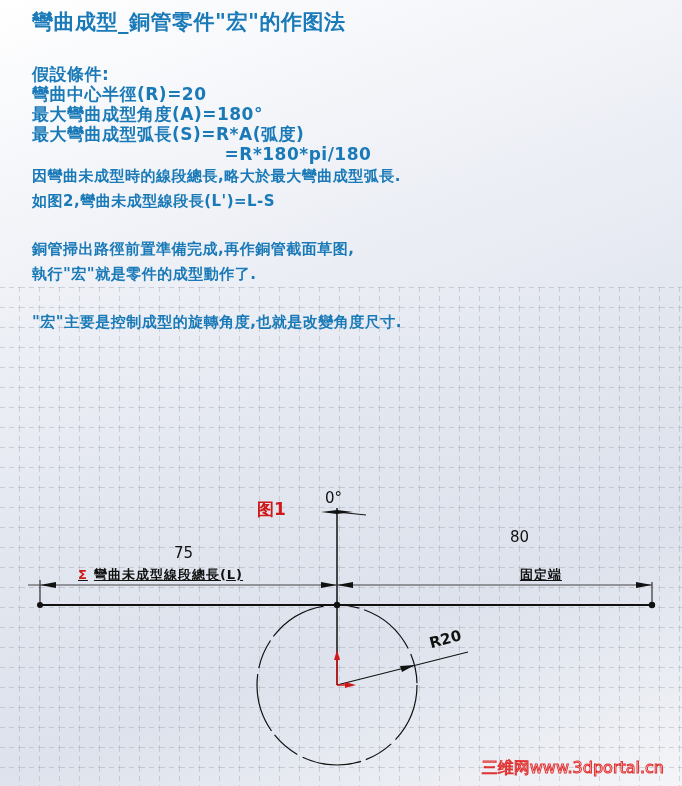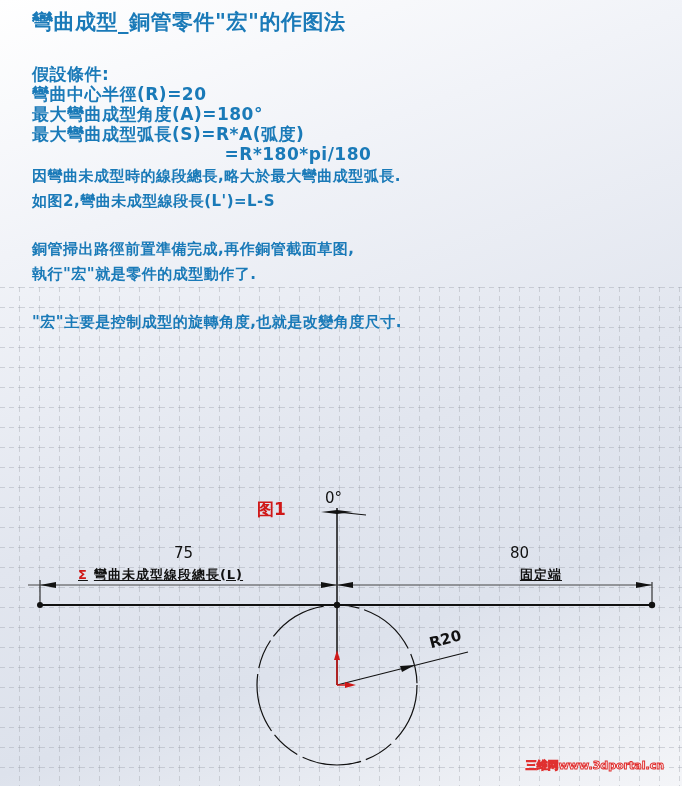--- a/index.html
+++ b/index.html
@@ -28,21 +28,21 @@
   .gap { height: 24px; }
   .fig-label {
     position: absolute; left: 257px; top: 478px;
     color: #d01818; font-weight: bold; font-size: 17px; margin-top: 20px;
   }
   .dim-text { position: absolute; font-size: 15px; color: #111; }
   .dim-sub { position: absolute; font-size: 13px; font-weight: bold; color: #111; letter-spacing: 1px; text-decoration: underline; }
   .sigma { color: #d01818; font-weight: bold; margin-right: 6px; }
   .watermark {
     position: absolute; right: 18px; top: 758px;
-    font-size: 11px; font-weight: bold; color: #fff;
+    font-size: 16px; font-weight: normal; color: #fff;
     -webkit-text-stroke: 1px #e03030;
     font-family: "DejaVu Sans", sans-serif; letter-spacing: 0px;
   }
 </style>
 </head>
 <body>
 
 <div class="grid" style="background-image:none;">
   <svg width="682" height="499">
     <defs>
@@ -105,17 +105,17 @@
   <polygon points="337,650 334,660 340,660" fill="#d01818"></polygon>
   <line x1="337" y1="685" x2="352" y2="685" stroke="#d01818" stroke-width="1.5"></line>
   <polygon points="356,685 345,682 345,688" fill="#d01818"></polygon>
 </svg>
 
 <div class="dim-text" style="left:325px;top:489px;">0°</div>
 <div class="dim-text" style="left:174px;top:544px;">75</div>
 <div class="dim-sub" style="left:78px;top:566px;">
   <span class="sigma">Σ</span><span>彎曲未成型線段總長(L)</span>
 </div>
-<div class="dim-text" style="left:510px;top:544px;">80</div>
+<div class="dim-text" style="left:510px;top:528px;">80</div>
 <div class="dim-sub" style="left:520px;top:566px;">固定端</div>
 <div class="dim-text" style="left:432px;top:634px;transform:rotate(-15deg);transform-origin:left bottom;font-weight:bold;">R20</div>
 
 <div class="watermark">三维网www.3dportal.cn</div>
 
 </body></html>

